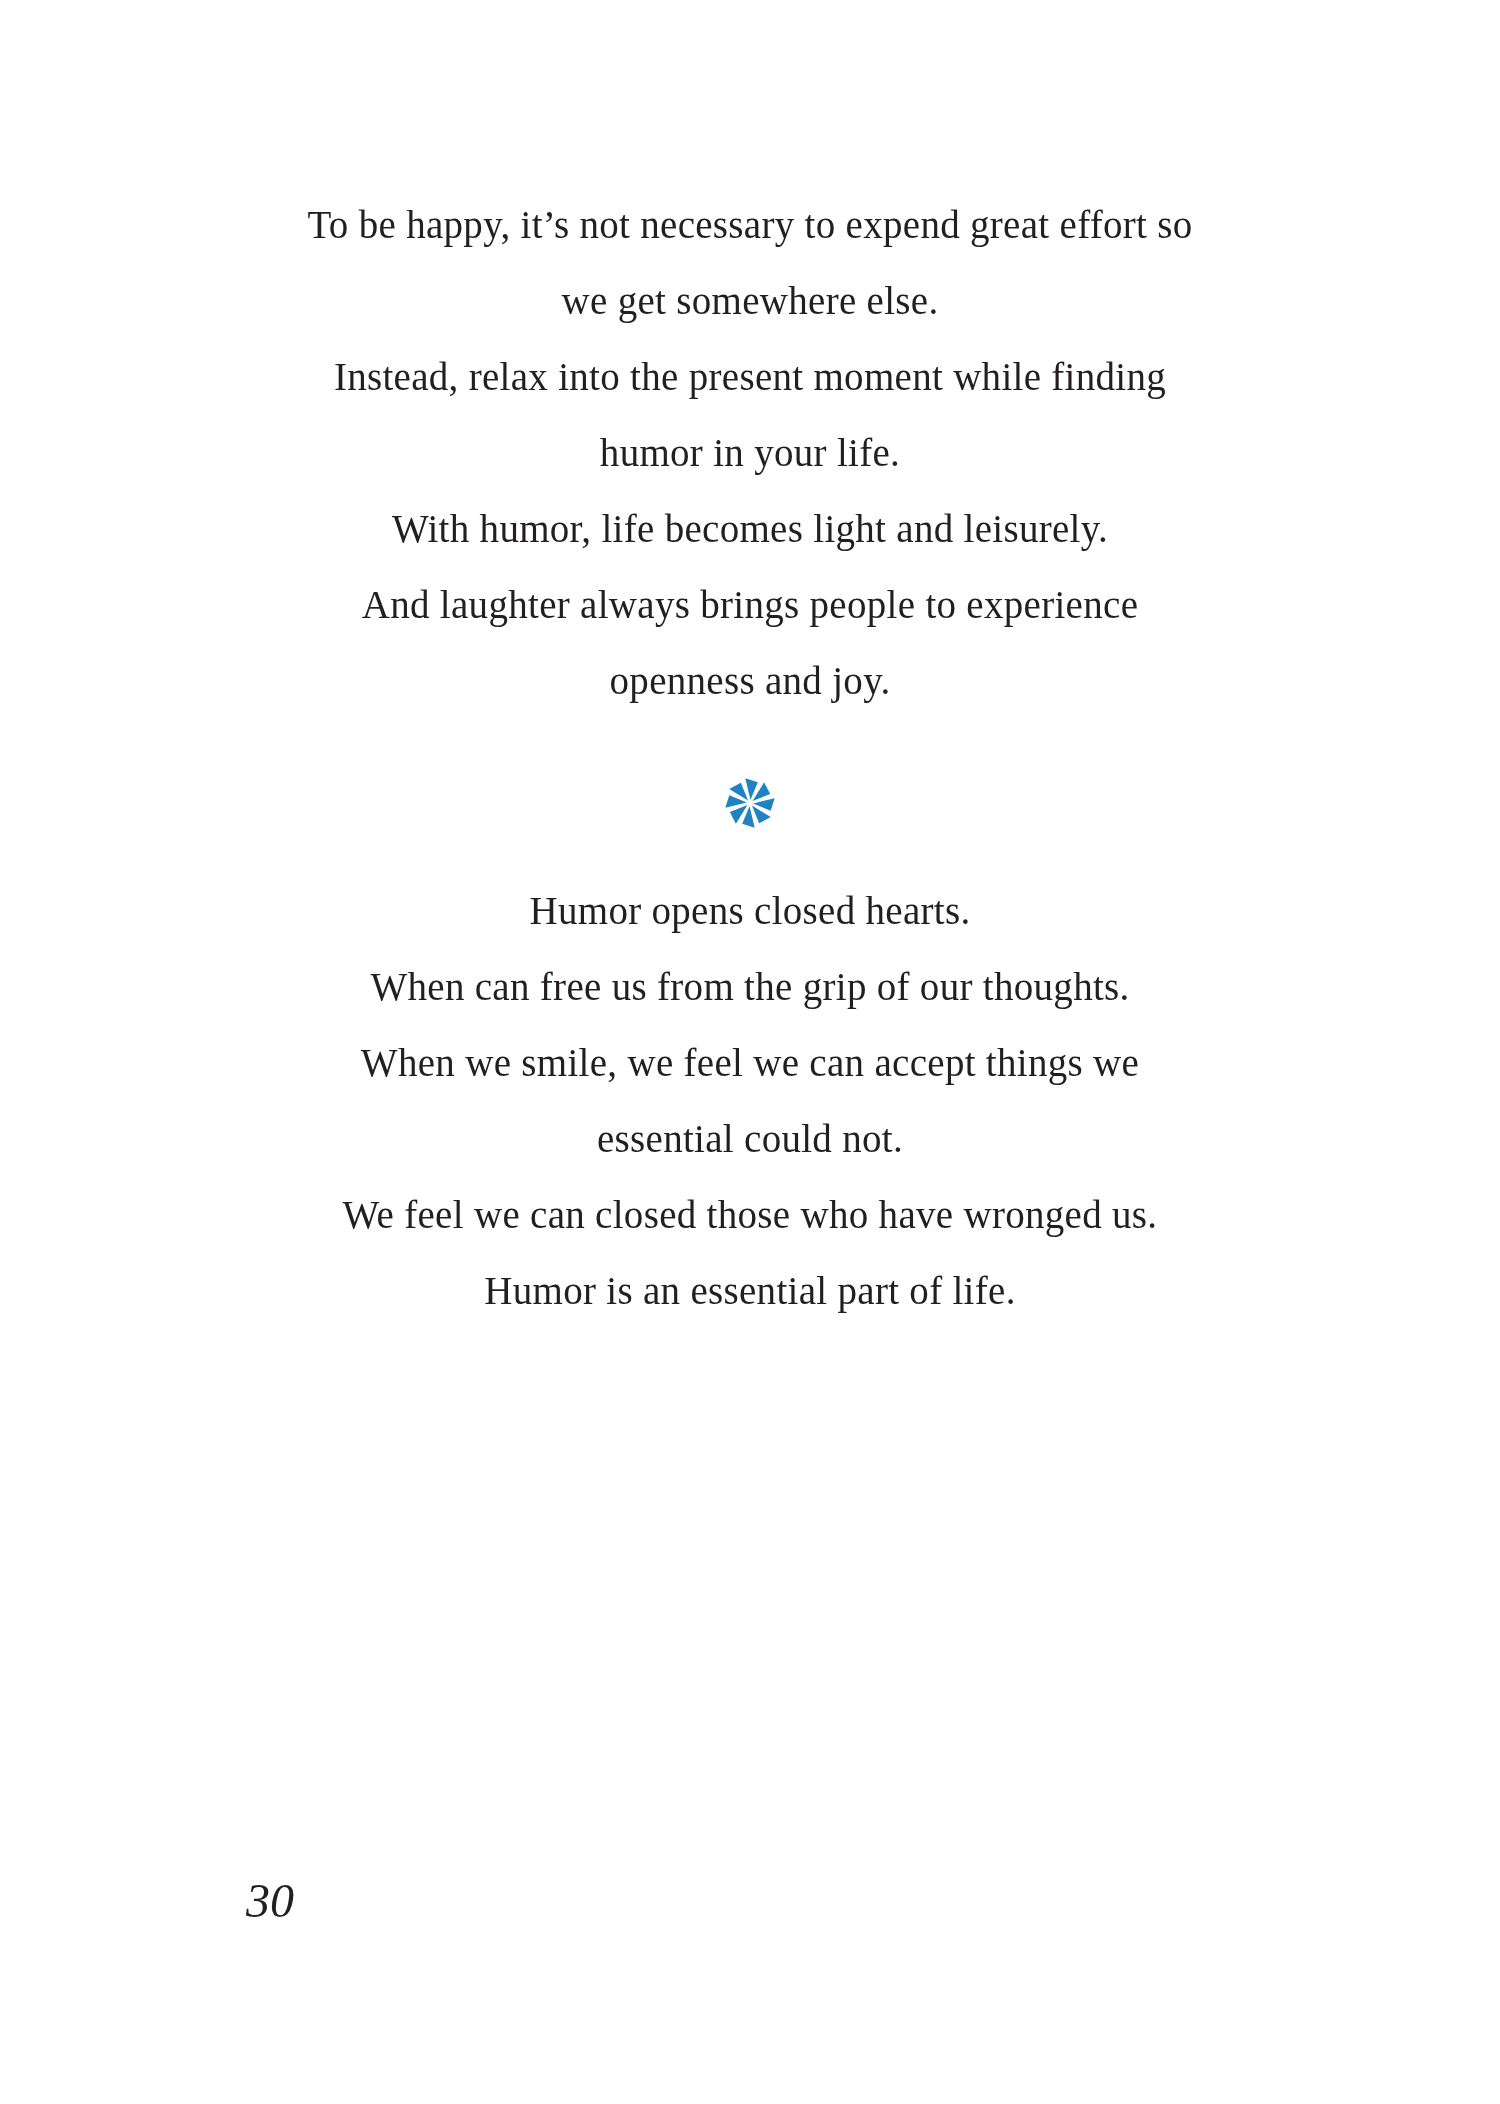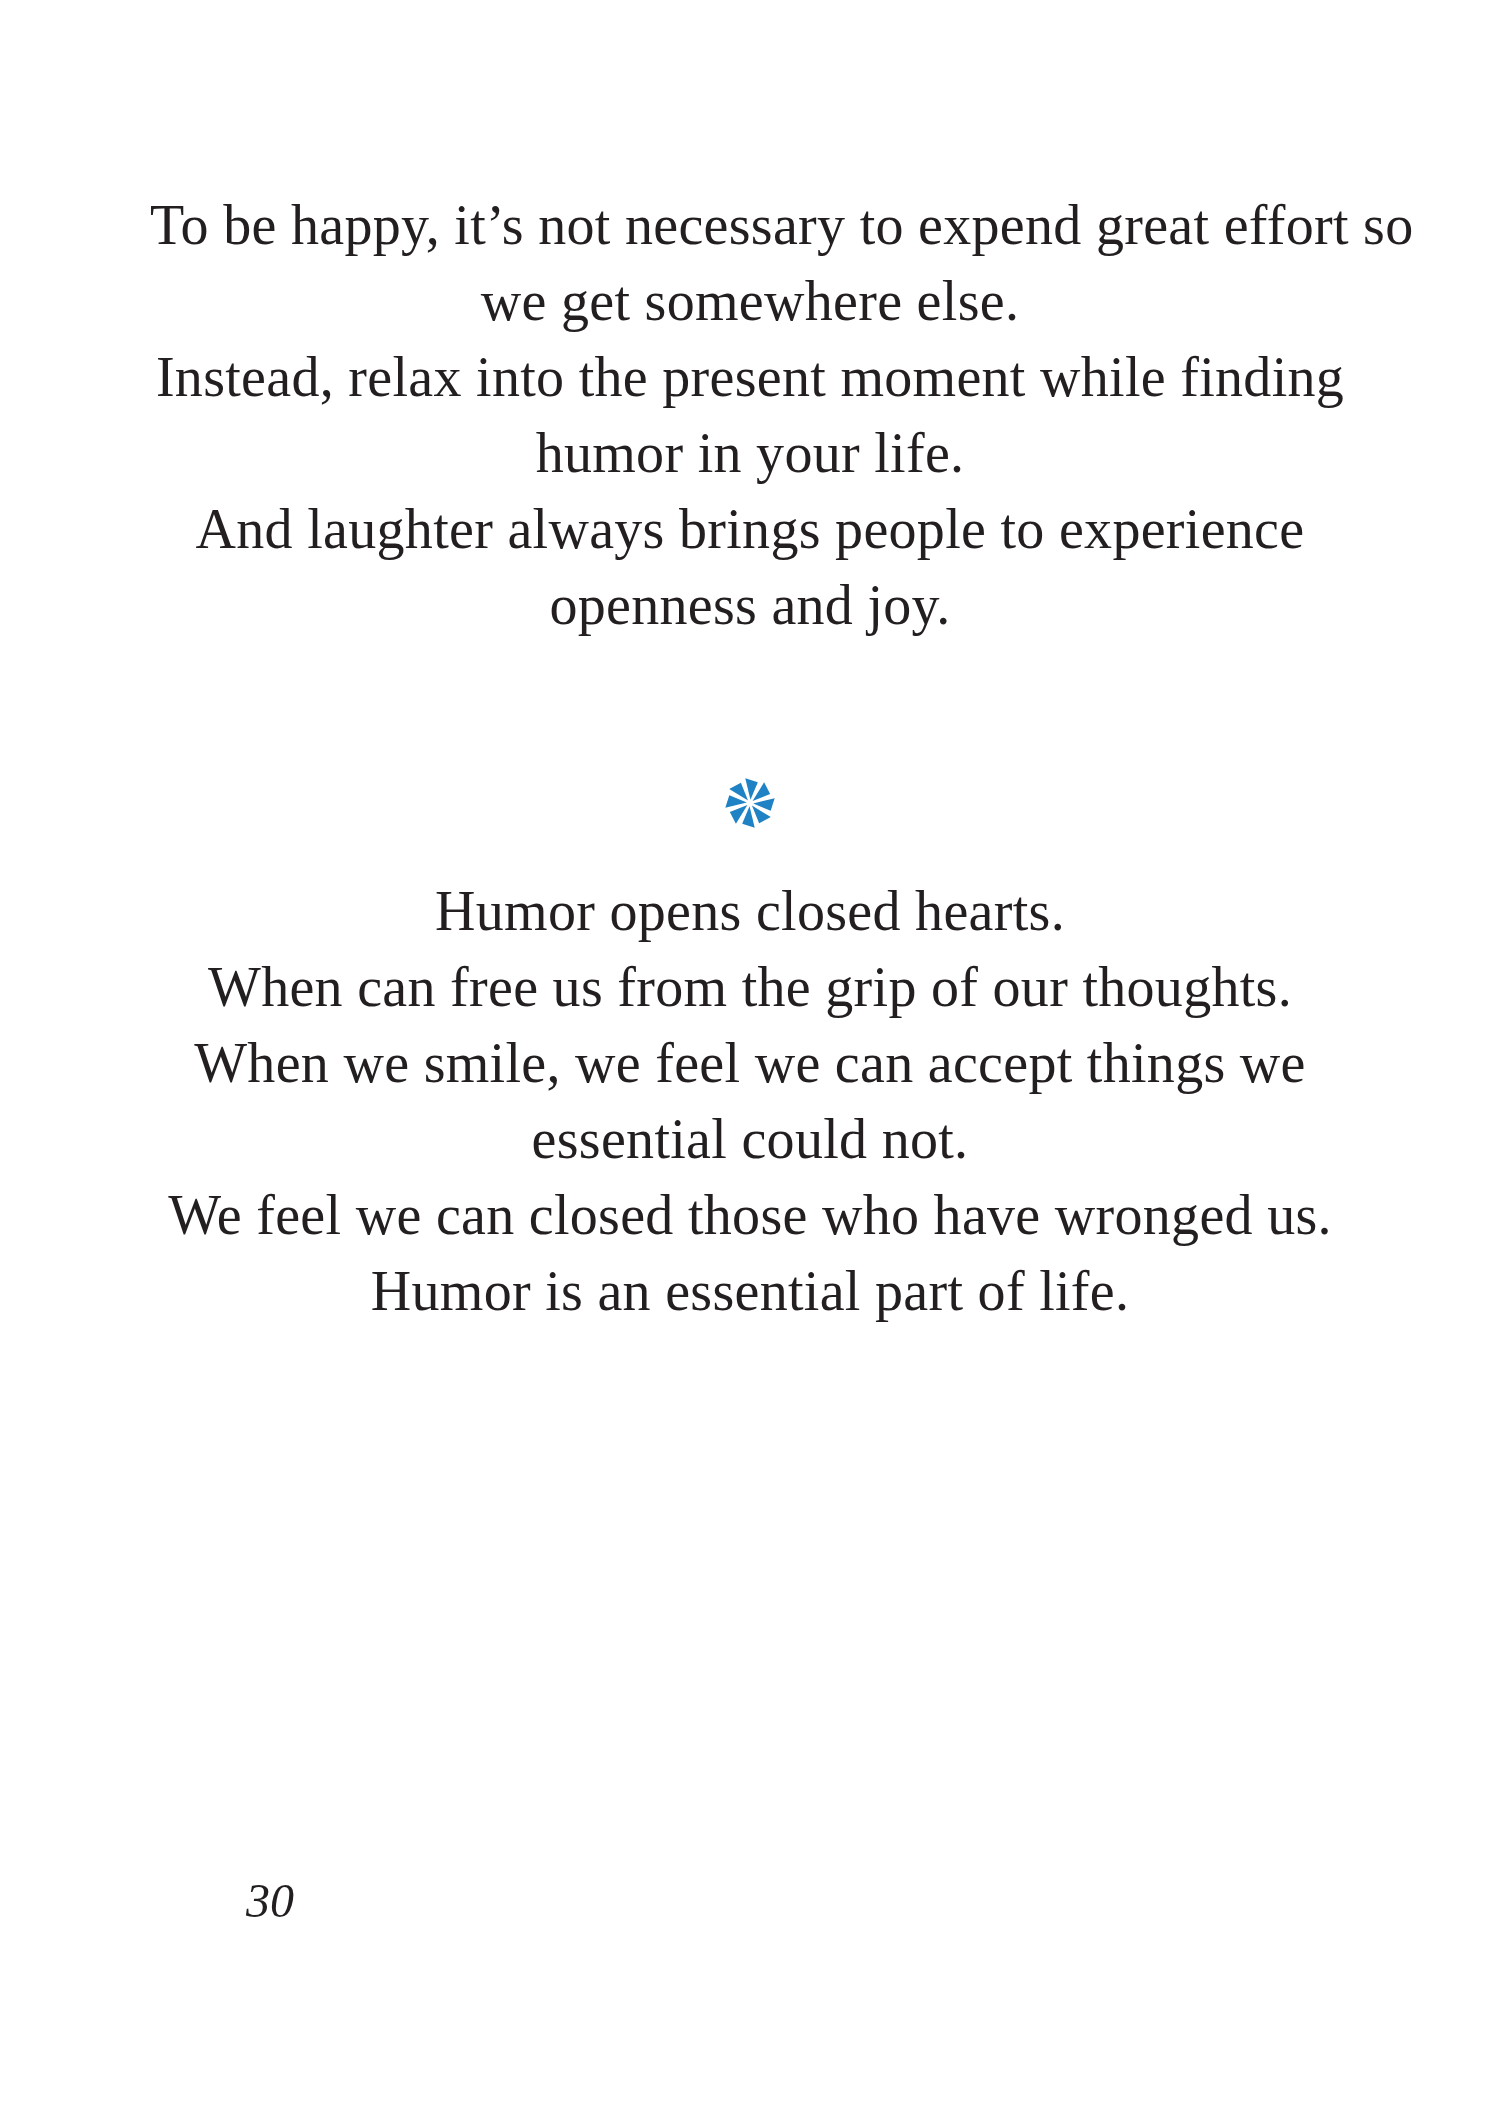--- a/index.html
+++ b/index.html
@@ -16,21 +16,21 @@
     font-family: "Liberation Serif", "DejaVu Serif", serif;
     color: #231f20;
   }
   .text-block {
     position: absolute;
     left: 150px;
     width: 1200px;
     text-align: center;
   }
   .text-block .line {
-    font-size: 56px;
+    font-size: 39px;
     line-height: 76px;
     height: 76px;
     white-space: nowrap;
     letter-spacing: 0.3px;
   }
   .para-1 { top: 187px; }
   .para-2 { top: 873px; }
   .ornament-wrap {
     position: absolute;
     left: 150px;
@@ -59,20 +59,21 @@
 </head>
 <body>
 
 <div class="page">
 
   <div class="text-block para-1">
     <div class="line">To be happy, it’s not necessary to expend great effort so</div>
     <div class="line">we get somewhere else.</div>
     <div class="line">Instead, relax into the present moment while finding</div>
     <div class="line">humor in your life.</div>
+    <div class="line">With humor, life becomes light and leisurely.</div>
     <div class="line">And laughter always brings people to experience</div>
     <div class="line">openness and joy.</div>
   </div>
 
   <div class="ornament-wrap">
     <svg viewBox="-50 -50 100 100" aria-hidden="true">
       <g fill="#1e82c4">
         <polygon points="0,-6 -15,-44 9,-40" transform="rotate(8)"></polygon>
         <polygon points="0,-6 -15,-44 9,-40" transform="rotate(53)"></polygon>
         <polygon points="0,-6 -15,-44 9,-40" transform="rotate(98)"></polygon>

